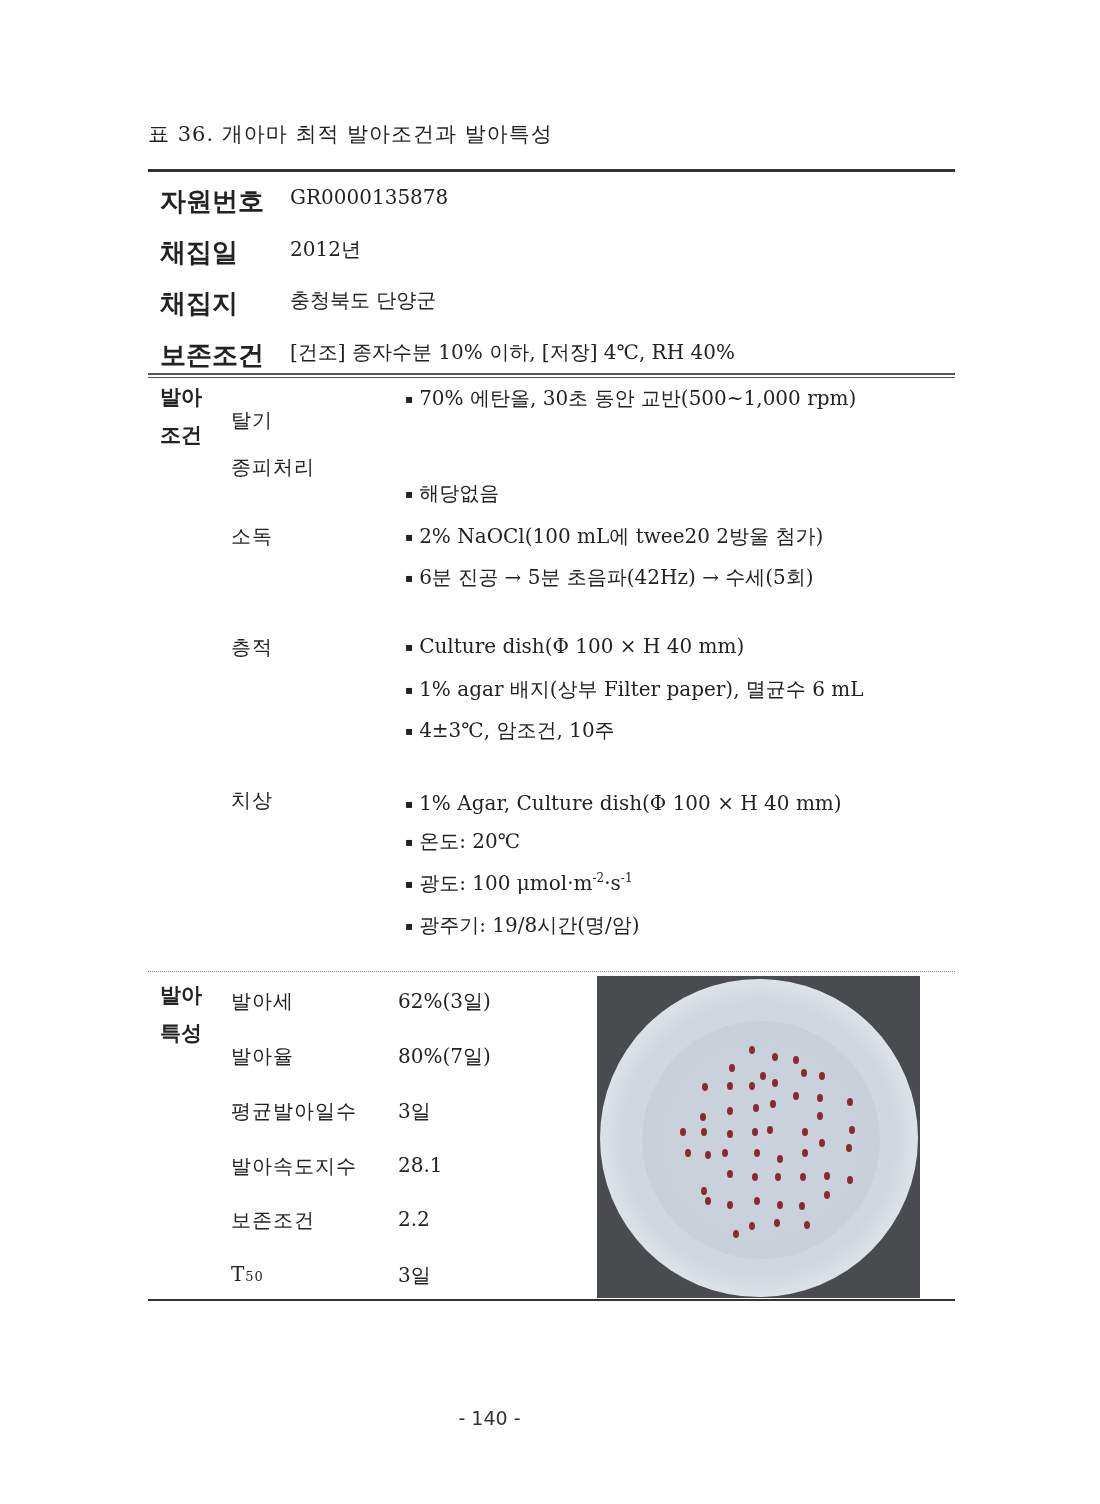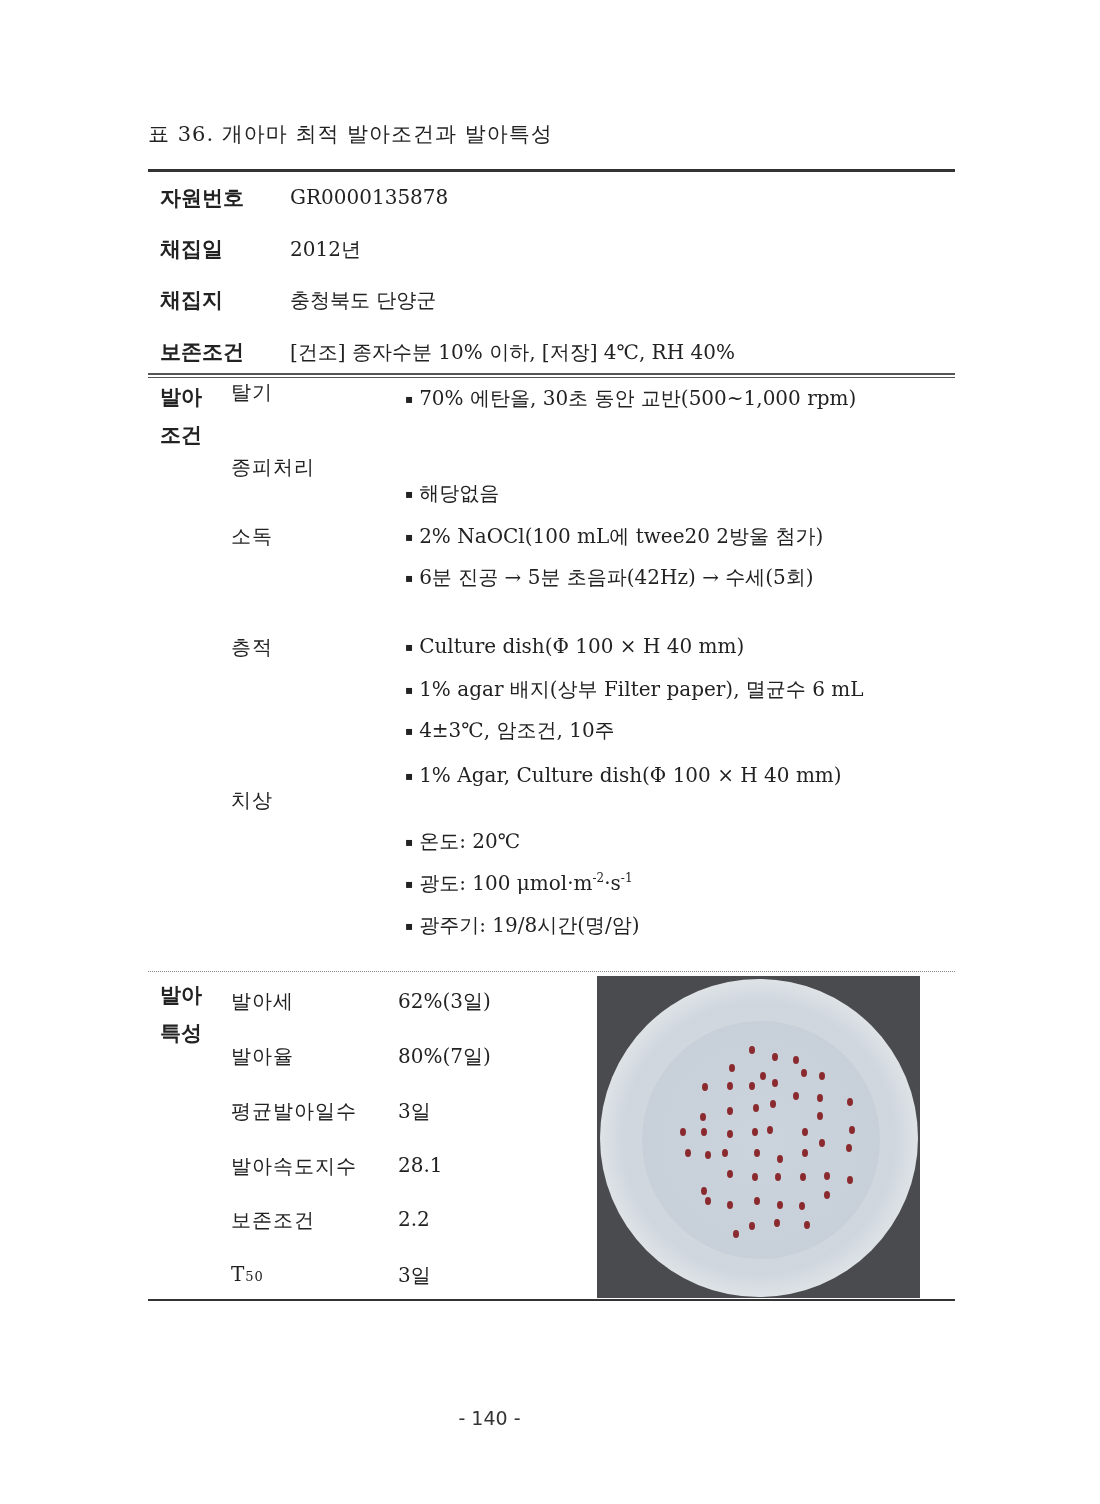--- a/index.html
+++ b/index.html
@@ -4,21 +4,21 @@
   <style>
     html, body { margin: 0; padding: 0; background: #ffffff; }
     body { width: 1100px; height: 1504px; position: relative; overflow: hidden;
            font-family: "DejaVu Serif", "Liberation Serif", serif; color: #222; }
     .caption { position: absolute; left: 148px; top: 120px; font-size: 21px; letter-spacing: 1px; }
     .rule-top { position: absolute; left: 148px; width: 807px; top: 169px; height: 0; border-top: 3px solid #333; }
     .rule-double { position: absolute; left: 148px; width: 807px; top: 373px; height: 2px; border-top: 2px solid #555; border-bottom: 1px solid #555; }
     .rule-dotted { position: absolute; left: 148px; width: 807px; top: 971px; height: 0; border-top: 1px dotted #888; }
     .rule-bottom { position: absolute; left: 148px; width: 807px; top: 1299px; height: 0; border-top: 2px solid #333; }
 
-    .info-label { position: absolute; left: 160px; font-family: "DejaVu Sans", sans-serif; font-weight: bold; font-size: 21px; }
+    .info-label { position: absolute; left: 160px; font-family: "DejaVu Sans", sans-serif; font-weight: bold; font-size: 26px; }
     .info-value { position: absolute; left: 290px; font-size: 20px; }
 
     .sec-label { position: absolute; left: 160px; font-family: "DejaVu Sans", sans-serif; font-weight: bold; font-size: 21px; line-height: 38px; width: 60px; }
     .sub-label { position: absolute; left: 231px; font-size: 20px; letter-spacing: 1px; }
     .bullet { position: absolute; left: 405px; font-size: 20px; white-space: nowrap; }
     .bullet::before { content: "▪"; font-size: 12px; margin-right: 6px; position: relative; top: -2px; }
     sup { font-size: 12px; }
 
     .char-label { position: absolute; left: 231px; font-size: 20px; letter-spacing: 1px; }
     .char-value { position: absolute; left: 398px; font-size: 20px; }
@@ -50,37 +50,37 @@
 <div class="info-label" style="top:338px">보존조건</div>
 <div class="info-value" style="top:339px">[건조] 종자수분 10% 이하, [저장] 4℃, RH 40%</div>
 
 <div class="rule-double"></div>
 
 <div class="sec-label" style="top:378px">
   <div>발아</div>
   <div>조건</div>
 </div>
 
-<div class="sub-label" style="top:379px">탈기</div>
+<div class="sub-label" style="top:407px">탈기</div>
 <div class="bullet" style="top:385px">70% 에탄올, 30초 동안 교반(500~1,000 rpm)</div>
 
 <div class="sub-label" style="top:454px">종피처리</div>
 <div class="bullet" style="top:480px">해당없음</div>
 
 <div class="sub-label" style="top:523px">소독</div>
 <div class="bullet" style="top:523px">2% NaOCl(100 mL에 twee20 2방울 첨가)</div>
 <div class="bullet" style="top:564px">6분 진공 → 5분 초음파(42Hz) → 수세(5회)</div>
 
 <div class="sub-label" style="top:634px">층적</div>
 <div class="bullet" style="top:634px">Culture dish(Φ 100 × H 40 mm)</div>
 <div class="bullet" style="top:676px">1% agar 배지(상부 Filter paper), 멸균수 6 mL</div>
 <div class="bullet" style="top:717px">4±3℃, 암조건, 10주</div>
 
 <div class="sub-label" style="top:787px">치상</div>
-<div class="bullet" style="top:763px">1% Agar, Culture dish(Φ 100 × H 40 mm)</div>
+<div class="bullet" style="top:791px">1% Agar, Culture dish(Φ 100 × H 40 mm)</div>
 <div class="bullet" style="top:828px">온도: 20℃</div>
 <div class="bullet" style="top:870px"><span>광도: 100 μmol·m</span><sup>-2</sup><span>·s</span><sup>-1</sup></div>
 <div class="bullet" style="top:912px">광주기: 19/8시간(명/암)</div>
 
 <div class="rule-dotted"></div>
 
 <div class="sec-label" style="top:976px">
   <div>발아</div>
   <div>특성</div>
 </div>

